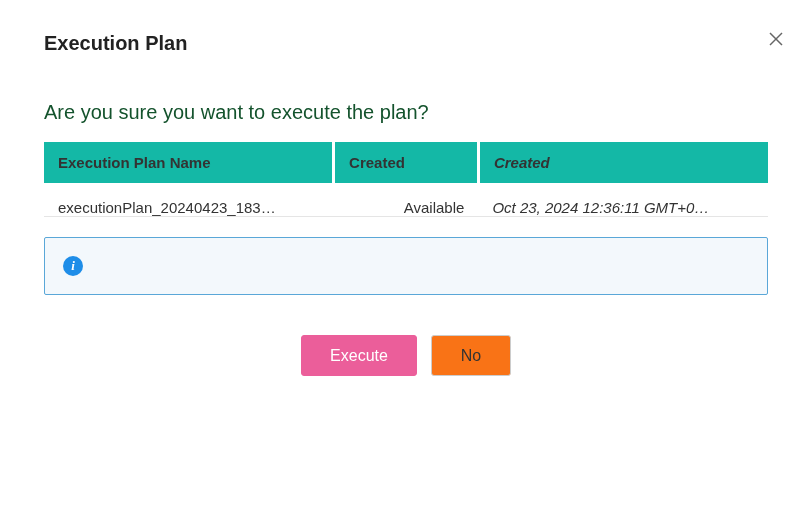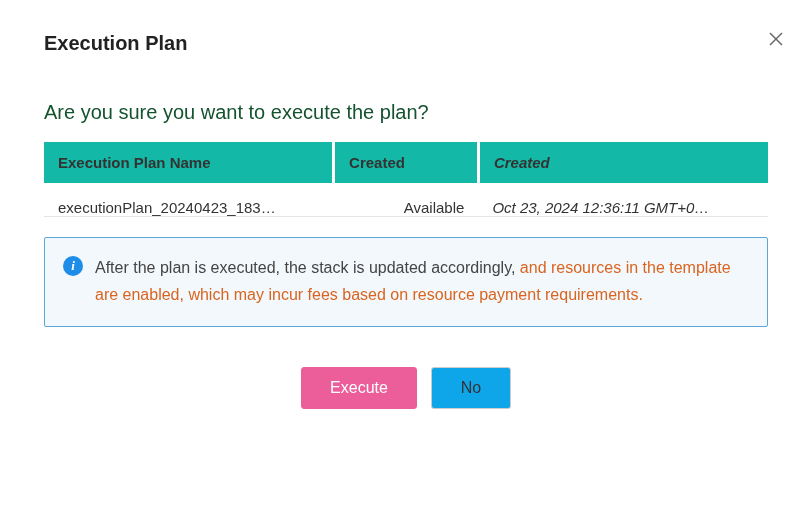--- a/index.html
+++ b/index.html
@@ -112,21 +112,21 @@
       cursor: pointer;
       border: 1px solid transparent;
       line-height: 1.2;
     }
     .btn-primary {
       background: #eb5e9a;
       color: #fff;
       border-color: #eb5e9a;
     }
     .btn-secondary {
-      background: #0ea5e9;
+      background: #f97316;
       color: #333;
       border-color: #ccc;
     }
   </style>
 </head>
 <body>
 
 <div class="dialog">
 
   <button class="close-btn">
@@ -152,23 +152,20 @@
       <tr>
         <td class="col-name">executionPlan_20240423_183…</td>
         <td class="col-status">Available</td>
         <td class="col-created">Oct 23, 2024 12:36:11 GMT+0…</td>
       </tr>
     </tbody>
   </table>
 
   <div class="info-box">
     <div class="info-icon">i</div>
-    <div class="info-text">
-      <span>After the plan is executed, the stack is updated accordingly, </span><span class="warn">and resources in the template are enabled, which may incur fees based on resource payment requirements.</span>
-    </div>
   </div>
 
   <div class="btn-row">
     <button class="btn btn-primary">Execute</button>
     <button class="btn btn-secondary">No</button>
   </div>
 
 </div>
 
 </body></html>

